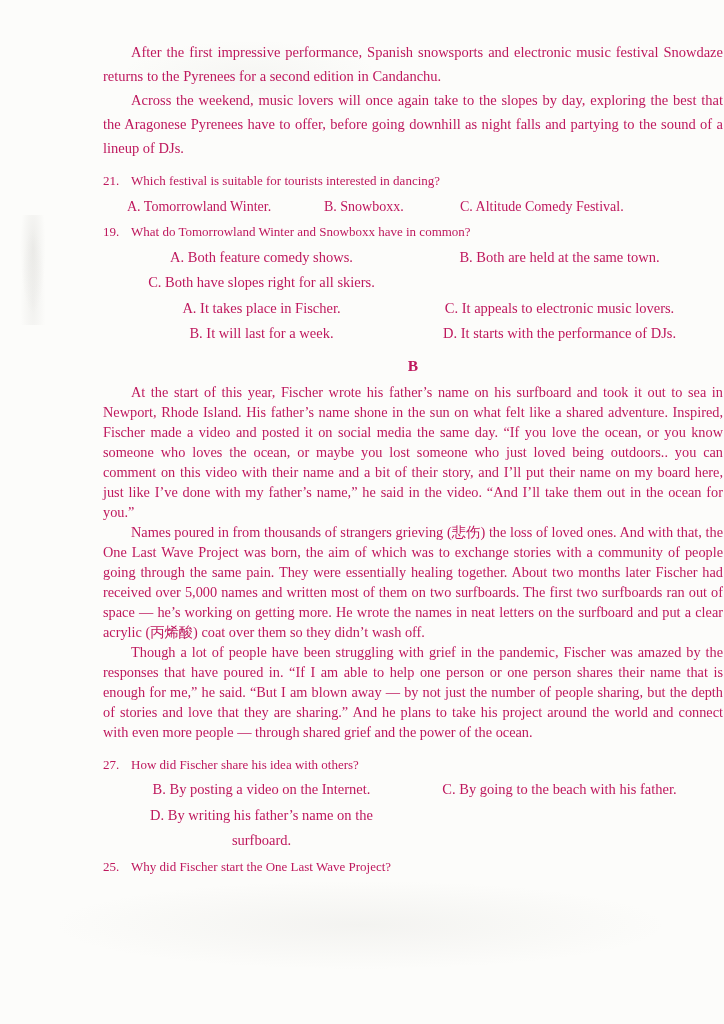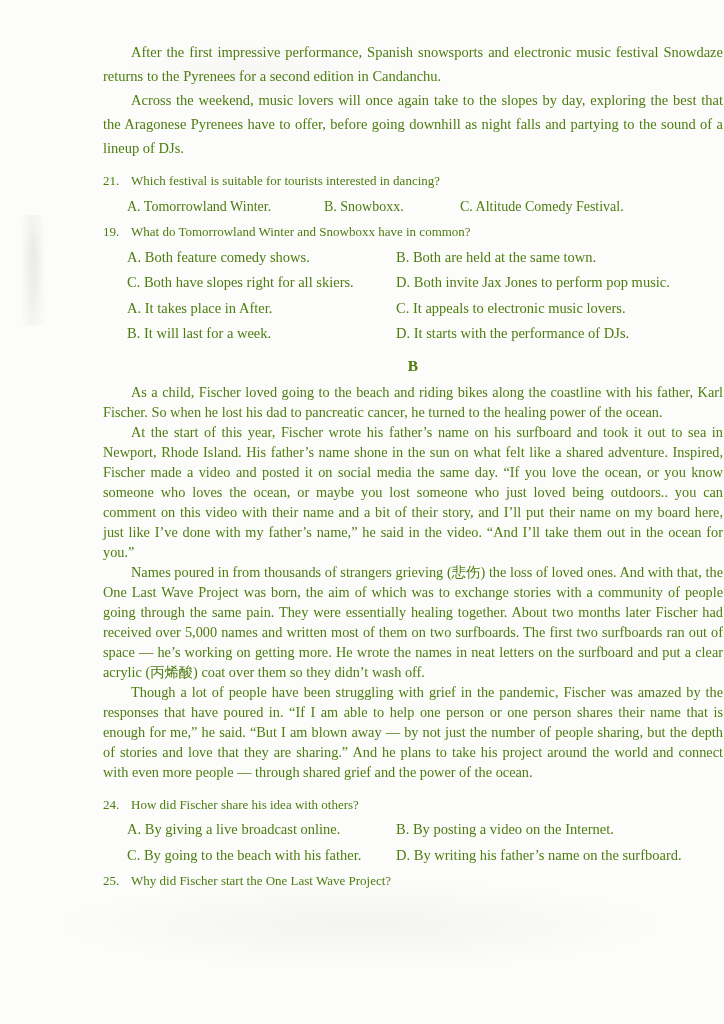--- a/index.html
+++ b/index.html
@@ -7,21 +7,21 @@
     padding: 0;
     background: #ffffff;
   }
   .page {
     position: relative;
     width: 724px;
     height: 1024px;
     overflow: hidden;
     background: #fcfcfa;
     font-family: "Liberation Serif", "DejaVu Serif", serif;
-    color: #4d7c0f;
+    color: #be185d;
   }
   
   .smudge {
     position: absolute;
     pointer-events: none;
   }
   .smudge-bottom {
     left: 50px; top: 880px; width: 620px; height: 90px;
     background: radial-gradient(ellipse at 50% 50%, rgba(168,166,158,0.10), rgba(168,166,158,0) 70%);
   }
@@ -75,20 +75,21 @@
   .opts-row4 .o1 { width: 165px; }
   .opts-row4 .o2 { width: 104px; }
   .opts-row4 .o3 { width: 190px; }
   .opts-row4 .o4 { flex: 1; }
   .opts-grid2 {
     display: grid;
     grid-template-columns: 269px 1fr;
     padding-left: 24px;
     font-size: 14.5px;
     line-height: 25.5px;
+    text-align: center;
   }
   .section-header {
     margin: 8px 0 5px 0;
     text-align: center;
     font-weight: bold;
     font-size: 15.5px;
     line-height: 22px;
   }
   .qb { margin-top: 10px; }
 </style>
@@ -121,50 +122,47 @@
 
       <div class="qblock">
         <div class="qline">
           <span class="qnum">19.</span>
           <span class="qtext">What do Tomorrowland Winter and Snowboxx have in common?</span>
         </div>
         <div class="opts-grid2">
           <span>A. Both feature comedy shows.</span>
           <span>B. Both are held at the same town.</span>
           <span>C. Both have slopes right for all skiers.</span>
-          <span>D. Both invite Jax Jones to perform pop music.</span>
         </div>
       </div>
 
       <div class="qblock">
         <div class="opts-grid2">
-          <span>A. It takes place in After.</span>
+          <span>A. It takes place in Fischer.</span>
           <span>C. It appeals to electronic music lovers.</span>
           <span>B. It will last for a week.</span>
           <span>D. It starts with the performance of DJs.</span>
         </div>
       </div>
     </div>
 
     <div class="section-header">B</div>
 
     <div class="sec-b-paras">
-      <p class="para">As a child, Fischer loved going to the beach and riding bikes along the coastline with his father, Karl Fischer. So when he lost his dad to pancreatic cancer, he turned to the healing power of the ocean.</p>
       <p class="para">At the start of this year, Fischer wrote his father’s name on his surfboard and took it out to sea in Newport, Rhode Island. His father’s name shone in the sun on what felt like a shared adventure. Inspired, Fischer made a video and posted it on social media the same day. “If you love the ocean, or you know someone who loves the ocean, or maybe you lost someone who just loved being outdoors.. you can comment on this video with their name and a bit of their story, and I’ll put their name on my board here, just like I’ve done with my father’s name,” he said in the video. “And I’ll take them out in the ocean for you.”</p>
       <p class="para">Names poured in from thousands of strangers grieving (悲伤) the loss of loved ones. And with that, the One Last Wave Project was born, the aim of which was to exchange stories with a community of people going through the same pain. They were essentially healing together. About two months later Fischer had received over 5,000 names and written most of them on two surfboards. The first two surfboards ran out of space — he’s working on getting more. He wrote the names in neat letters on the surfboard and put a clear acrylic (丙烯酸) coat over them so they didn’t wash off.</p>
       <p class="para">Though a lot of people have been struggling with grief in the pandemic, Fischer was amazed by the responses that have poured in. “If I am able to help one person or one person shares their name that is enough for me,” he said. “But I am blown away — by not just the number of people sharing, but the depth of stories and love that they are sharing.” And he plans to take his project around the world and connect with even more people — through shared grief and the power of the ocean.</p>
     </div>
 
     <div class="qblock qb">
       <div class="qline">
-        <span class="qnum">24.</span>
+        <span class="qnum">27.</span>
         <span class="qtext">How did Fischer share his idea with others?</span>
       </div>
       <div class="opts-grid2">
-        <span>A. By giving a live broadcast online.</span>
         <span>B. By posting a video on the Internet.</span>
         <span>C. By going to the beach with his father.</span>
         <span>D. By writing his father’s name on the surfboard.</span>
       </div>
     </div>
 
     <div class="qblock">
       <div class="qline">
         <span class="qnum">25.</span>
         <span class="qtext">Why did Fischer start the One Last Wave Project?</span>

